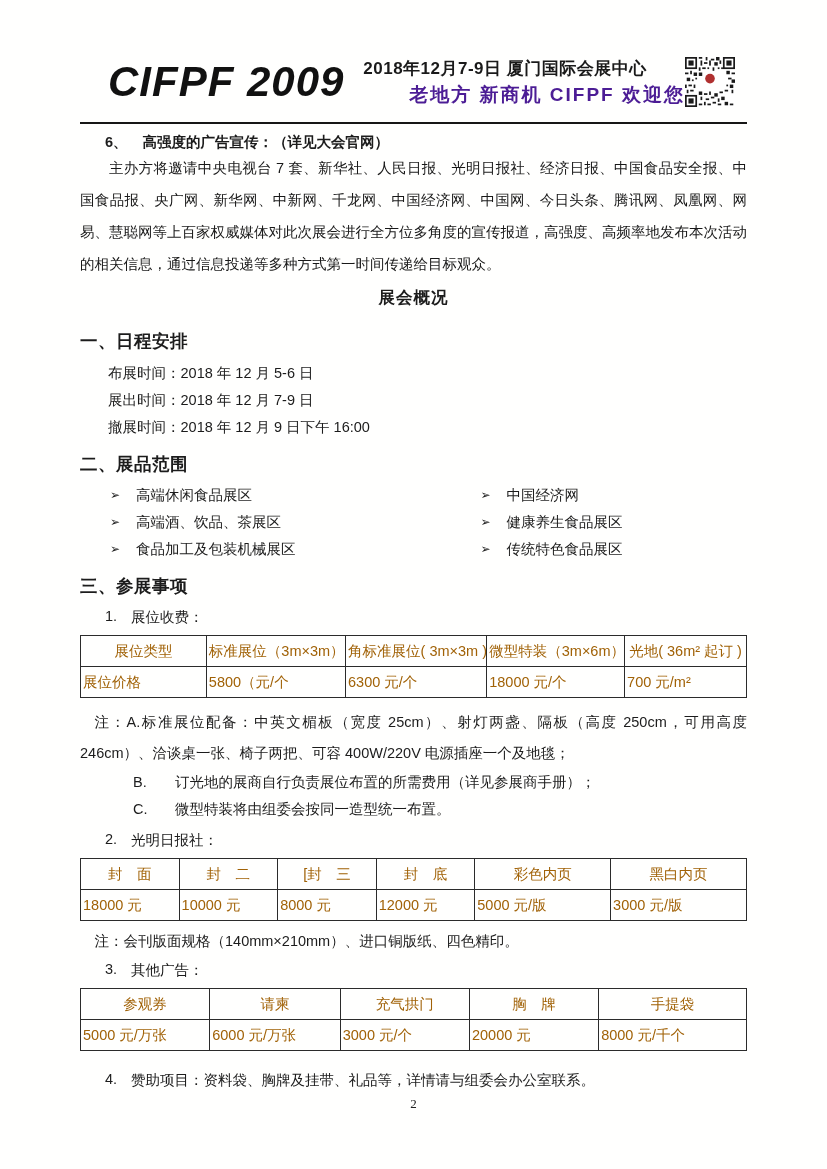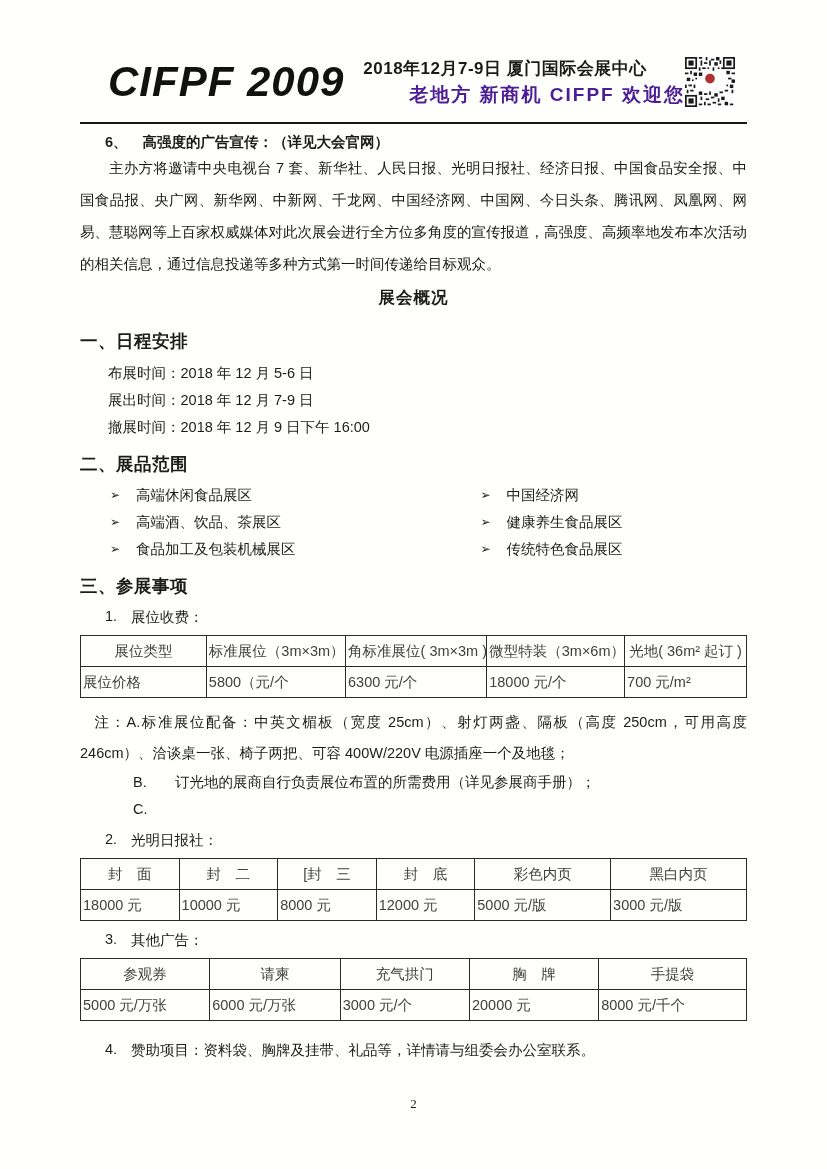--- a/index.html
+++ b/index.html
@@ -106,21 +106,21 @@
     margin-top: 8px;
     border-collapse: collapse;
     table-layout: fixed;
   }
   th, td {
     border: 1.5px solid #2b2b2b;
     font-size: 14.5px;
     font-weight: normal;
     height: 31px;
     padding: 0 2px;
-    color: #404040;
+    color: #a16207;
     white-space: nowrap;
     overflow: hidden;
   }
 
   
   .note-a {
     margin-top: 9px;
     font-size: 14.5px;
     line-height: 31px;
     text-align: justify;
@@ -316,20 +316,21 @@
     </tbody>
       </table>
 
     <p class="note-a">注：A.标准展位配备：中英文楣板（宽度 25cm）、射灯两盏、隔板（高度 250cm，可用高度 246cm）、洽谈桌一张、椅子两把、可容 400W/220V 电源插座一个及地毯；</p>
     <div class="note-sub">
       <span class="lbl">B.</span>
       <span>订光地的展商自行负责展位布置的所需费用（详见参展商手册）；</span>
     </div>
     <div class="note-sub">
       <span class="lbl">C.</span>
+      <span>微型特装将由组委会按同一造型统一布置。</span>
     </div>
 
     <div class="num-item" style="margin-top:8px">
       <span class="num">2.</span>
       <span>光明日报社：</span>
     </div>
     <table>
       <colgroup>
           <col style="width:14.8%">
           <col style="width:14.8%">
@@ -350,20 +351,21 @@
       <tr>
         <td>18000 元</td>
         <td>10000 元</td>
         <td>8000 元</td>
         <td>12000 元</td>
         <td>5000 元/版</td>
         <td>3000 元/版</td>
       </tr>
     </tbody>
       </table>
+    <div class="note-line">注：会刊版面规格（140mm×210mm）、进口铜版纸、四色精印。</div>
 
     <div class="num-item">
       <span class="num">3.</span>
       <span>其他广告：</span>
     </div>
     <table>
       <colgroup>
           <col style="width:19.4%">
           <col style="width:19.6%">
           <col style="width:19.4%">

